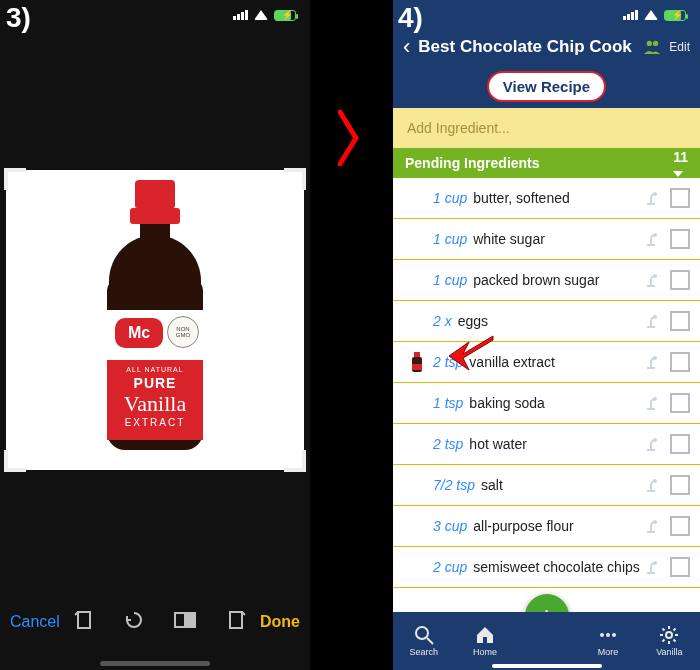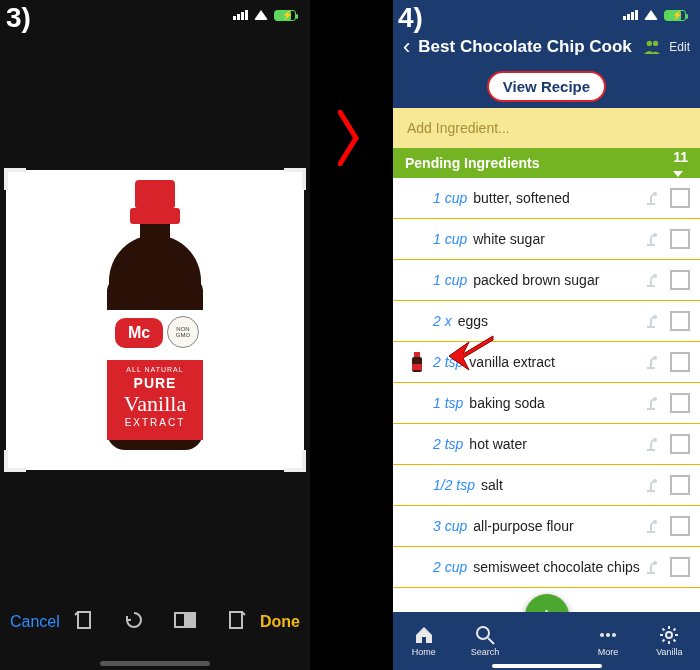--- a/index.html
+++ b/index.html
@@ -325,21 +325,21 @@
         <span class="qty">2 tsp</span>
         <span class="name">hot water</span>
         <svg class="scope" viewBox="0 0 18 18">
           <path d="M5 15h8M9 15V9a4 4 0 0 1 4-4" stroke="#cdd5dc" stroke-width="2" fill="none"></path>
           <circle cx="13" cy="5" r="2" fill="#cdd5dc"></circle>
         </svg>
         <div class="chk"></div>
       </div>
       <div class="ing-row">
         <div class="thumb"></div>
-        <span class="qty">1/2 tsp</span>
+        <span class="qty">7/2 tsp</span>
         <span class="name">salt</span>
         <svg class="scope" viewBox="0 0 18 18">
           <path d="M5 15h8M9 15V9a4 4 0 0 1 4-4" stroke="#cdd5dc" stroke-width="2" fill="none"></path>
           <circle cx="13" cy="5" r="2" fill="#cdd5dc"></circle>
         </svg>
         <div class="chk"></div>
       </div>
       <div class="ing-row">
         <div class="thumb"></div>
         <span class="qty">3 cup</span>
@@ -358,32 +358,32 @@
           <path d="M5 15h8M9 15V9a4 4 0 0 1 4-4" stroke="#cdd5dc" stroke-width="2" fill="none"></path>
           <circle cx="13" cy="5" r="2" fill="#cdd5dc"></circle>
         </svg>
         <div class="chk"></div>
       </div>
     </div>
 
   <div class="fab">+</div>
 
   <div class="tabbar">
-    <div class="tab">
-      <svg viewBox="0 0 20 20">
-          <path d="M2 10 L10 2 L18 10 V18 H12 V12 H8 V18 H2 Z"></path>
-        </svg>
-      <span>Home</span>
-    </div>
     <div class="tab">
       <svg viewBox="0 0 20 20">
           <circle cx="8" cy="8" r="6" fill="none" stroke="#e8e8e8" stroke-width="2"></circle>
           <line x1="13" y1="13" x2="19" y2="19" stroke="#e8e8e8" stroke-width="2"></line>
         </svg>
       <span>Search</span>
+    </div>
+    <div class="tab">
+      <svg viewBox="0 0 20 20">
+          <path d="M2 10 L10 2 L18 10 V18 H12 V12 H8 V18 H2 Z"></path>
+        </svg>
+      <span>Home</span>
     </div>
     <div class="tab"></div>
     <div class="tab">
       <svg viewBox="0 0 20 20">
           <circle cx="4" cy="10" r="2"></circle>
           <circle cx="10" cy="10" r="2"></circle>
           <circle cx="16" cy="10" r="2"></circle>
         </svg>
       <span>More</span>
     </div>

